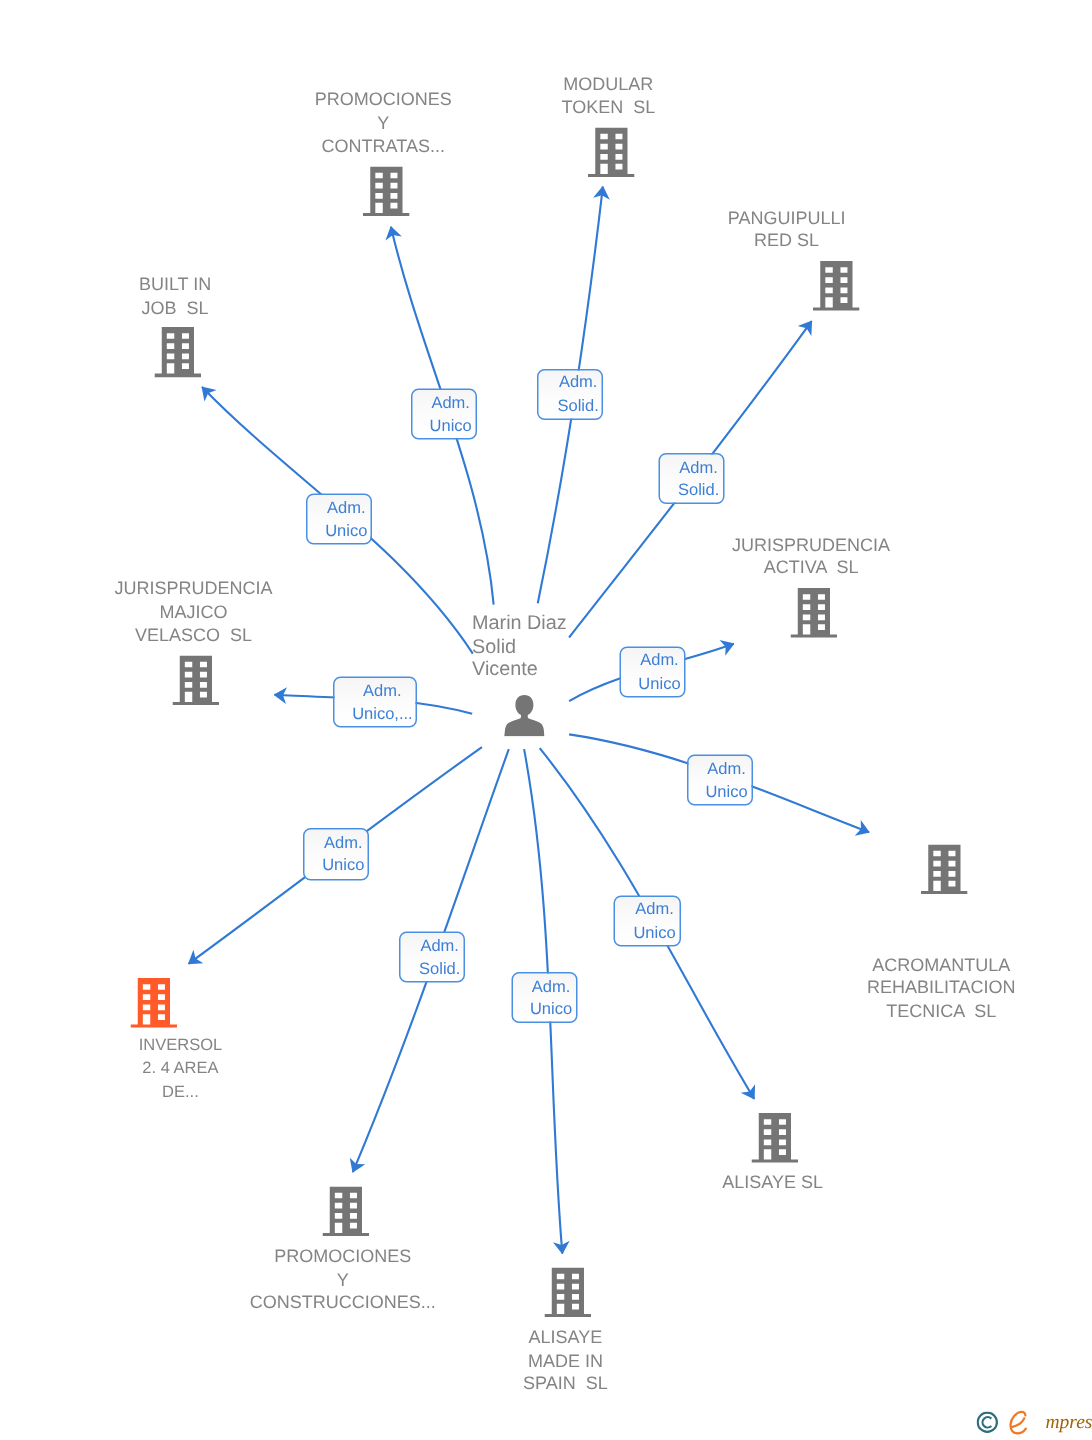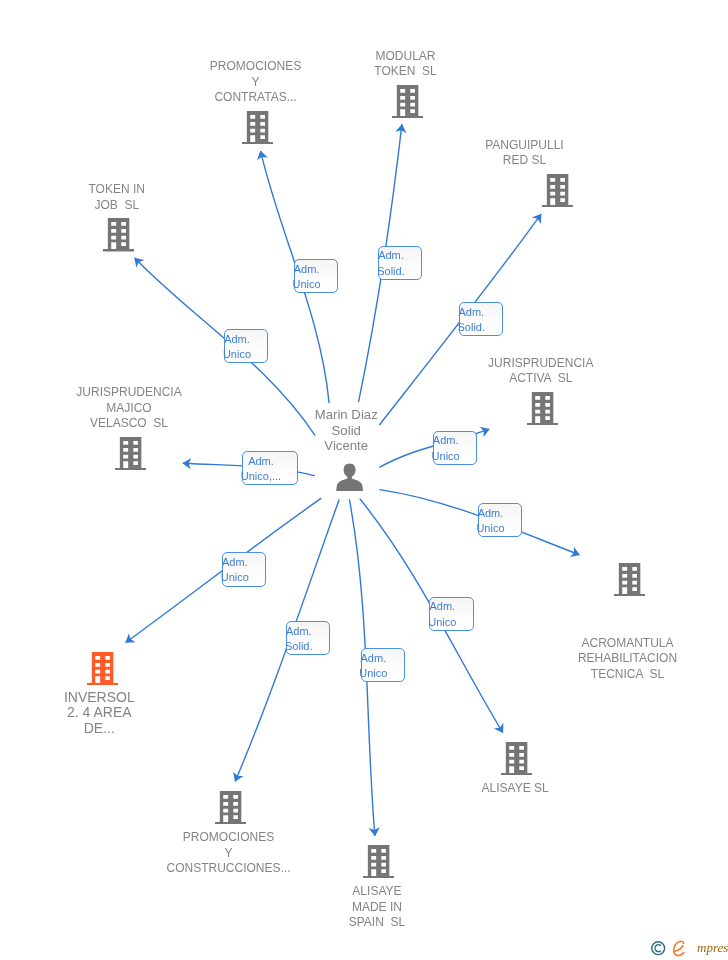--- a/index.html
+++ b/index.html
@@ -7,27 +7,27 @@
         font-family:"Liberation Sans",sans-serif;-webkit-font-smoothing:antialiased;}
   #graph{position:absolute;left:0;top:0;width:728px;height:960px;}
   svg#edges{position:absolute;left:0;top:0;width:728px;height:960px;overflow:visible;}
   .edge-line{fill:none;stroke:#3079d4;stroke-width:1.4;}
   .node{position:absolute;left:0;top:0;}
   .nicon{position:absolute;width:31.07px;height:33.54px;}
   .bsvg{display:block;width:31.07px;height:33.54px;}
   .nlabel{position:absolute;transform:translateX(calc(-50% - 1.6px));white-space:pre;text-align:center;
            color:#848484;font-size:12px;line-height:15.4px;}
   .nl{white-space:pre;}
-  .nlabel.big{font-size:14px;line-height:15.1px;transform:translateX(calc(-50% - 3.3px));}
+  .nlabel.big{font-size:11px;line-height:15.1px;transform:translateX(calc(-50% - 3.3px));margin-left:21px;}
   .center-node{position:absolute;left:0;top:0;}
   .cicon{position:absolute;width:27.2px;height:28px;}
-  .clabel{position:absolute;transform:translateX(calc(-50% - 3.2px));white-space:pre;text-align:center;
+  .clabel{position:absolute;transform:translateX(calc(-50% - 3.2px));white-space:pre;text-align:left;
            color:#848484;font-size:13.2px;line-height:15.55px;}
   .elabel{position:absolute;box-sizing:border-box;background:linear-gradient(180deg,#f5f5f5 0%,#fcfcfc 55%,#ffffff 100%);border:1.4px solid #4a90e2;
-           border-radius:5px;display:flex;align-items:center;justify-content:flex-start;margin-left:20px;}
+           border-radius:5px;display:flex;align-items:center;justify-content:flex-end;}
   .el-in{display:block;width:-webkit-max-content;position:relative;left:-2.2px;top:1px;color:#3d7fd4;font-size:11px;line-height:15.3px;white-space:pre;text-align:center;}
   .el1,.el2{display:block;}
   #watermark{position:absolute;left:649px;top:938px;width:80px;height:22px;}
 </style>
 </head>
 <body>
 
 <div id="graph">
 <svg id="edges" viewBox="0 0 728 960">
  <defs>
@@ -63,21 +63,21 @@
         </svg>
       </div>
  <div class="nlabel" style="left:407.15px;top:48.65px"><div class="nl">MODULAR</div><div class="nl">TOKEN  SL</div></div>
 </div>
 <div class="node">
  <div class="nicon" style="left:102.81px;top:218.30px">
         <svg class="bsvg" viewBox="5.56 4.96 31.07 33.54" xmlns="http://www.w3.org/2000/svg">
           <path fill="#757575" fill-rule="evenodd" d="M10.4 4.96 H31.91 V35.96 H36.63 V38.5 H5.56 V35.96 H10.4 ZM13.78 9.07 h4.96 v3.75 h-4.96 Z M23.87 9.07 h4.66 v3.75 h-4.66 ZM13.78 15.84 h4.96 v3.8 h-4.96 Z M23.87 15.84 h4.66 v3.8 h-4.66 ZM13.78 22.67 h4.96 v3.75 h-4.96 Z M23.87 22.67 h4.66 v3.75 h-4.66 ZM13.78 29.13 h4.96 v6.83 h-4.96 Z M23.87 29.13 h4.66 v3.8 h-4.66 Z"></path>
         </svg>
       </div>
- <div class="nlabel" style="left:118.35px;top:182.20px"><div class="nl">TOKEN IN</div><div class="nl">JOB  SL</div></div>
+ <div class="nlabel" style="left:118.35px;top:182.20px"><div class="nl">BUILT IN</div><div class="nl">JOB  SL</div></div>
 </div>
 <div class="node">
  <div class="nicon" style="left:541.72px;top:173.95px">
         <svg class="bsvg" viewBox="5.56 4.96 31.07 33.54" xmlns="http://www.w3.org/2000/svg">
           <path fill="#757575" fill-rule="evenodd" d="M10.4 4.96 H31.91 V35.96 H36.63 V38.5 H5.56 V35.96 H10.4 ZM13.78 9.07 h4.96 v3.75 h-4.96 Z M23.87 9.07 h4.66 v3.75 h-4.66 ZM13.78 15.84 h4.96 v3.8 h-4.96 Z M23.87 15.84 h4.66 v3.8 h-4.66 ZM13.78 22.67 h4.96 v3.75 h-4.96 Z M23.87 22.67 h4.66 v3.75 h-4.66 ZM13.78 29.13 h4.96 v6.83 h-4.96 Z M23.87 29.13 h4.66 v3.8 h-4.66 Z"></path>
         </svg>
       </div>
  <div class="nlabel" style="left:526px;top:137.85px"><div class="nl">PANGUIPULLI</div><div class="nl">RED SL</div></div>
 </div>
 <div class="node">

